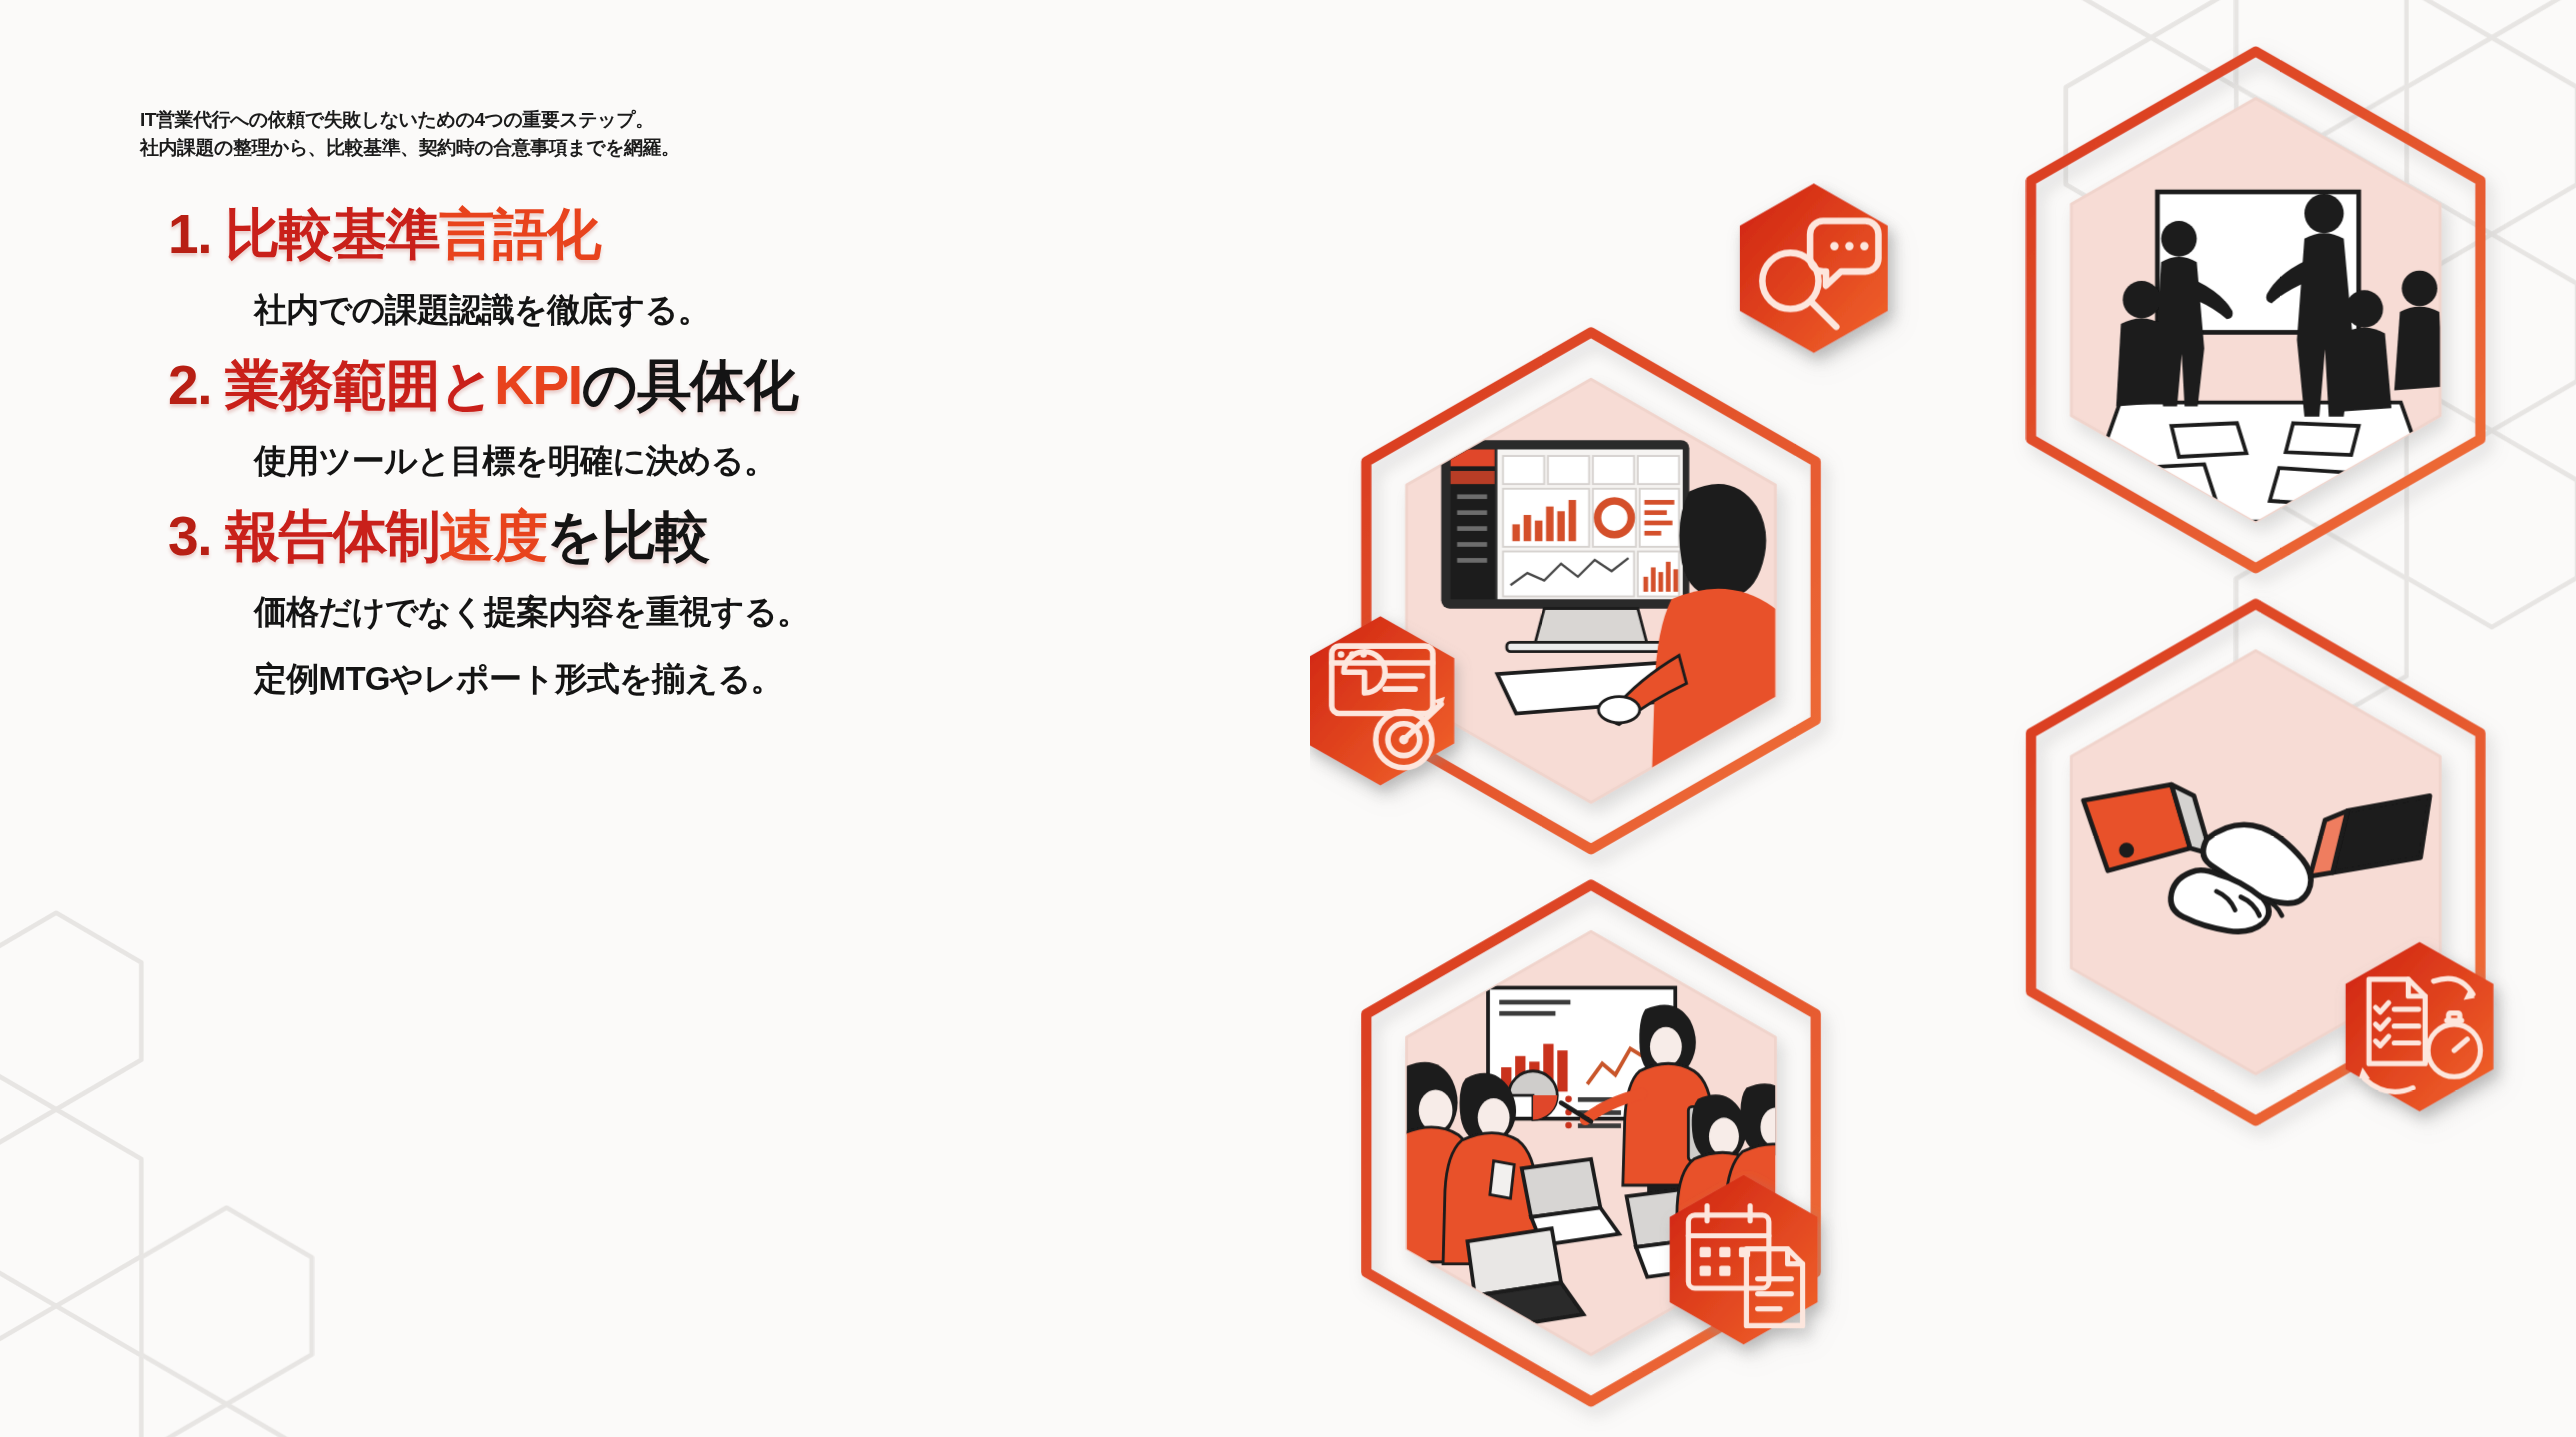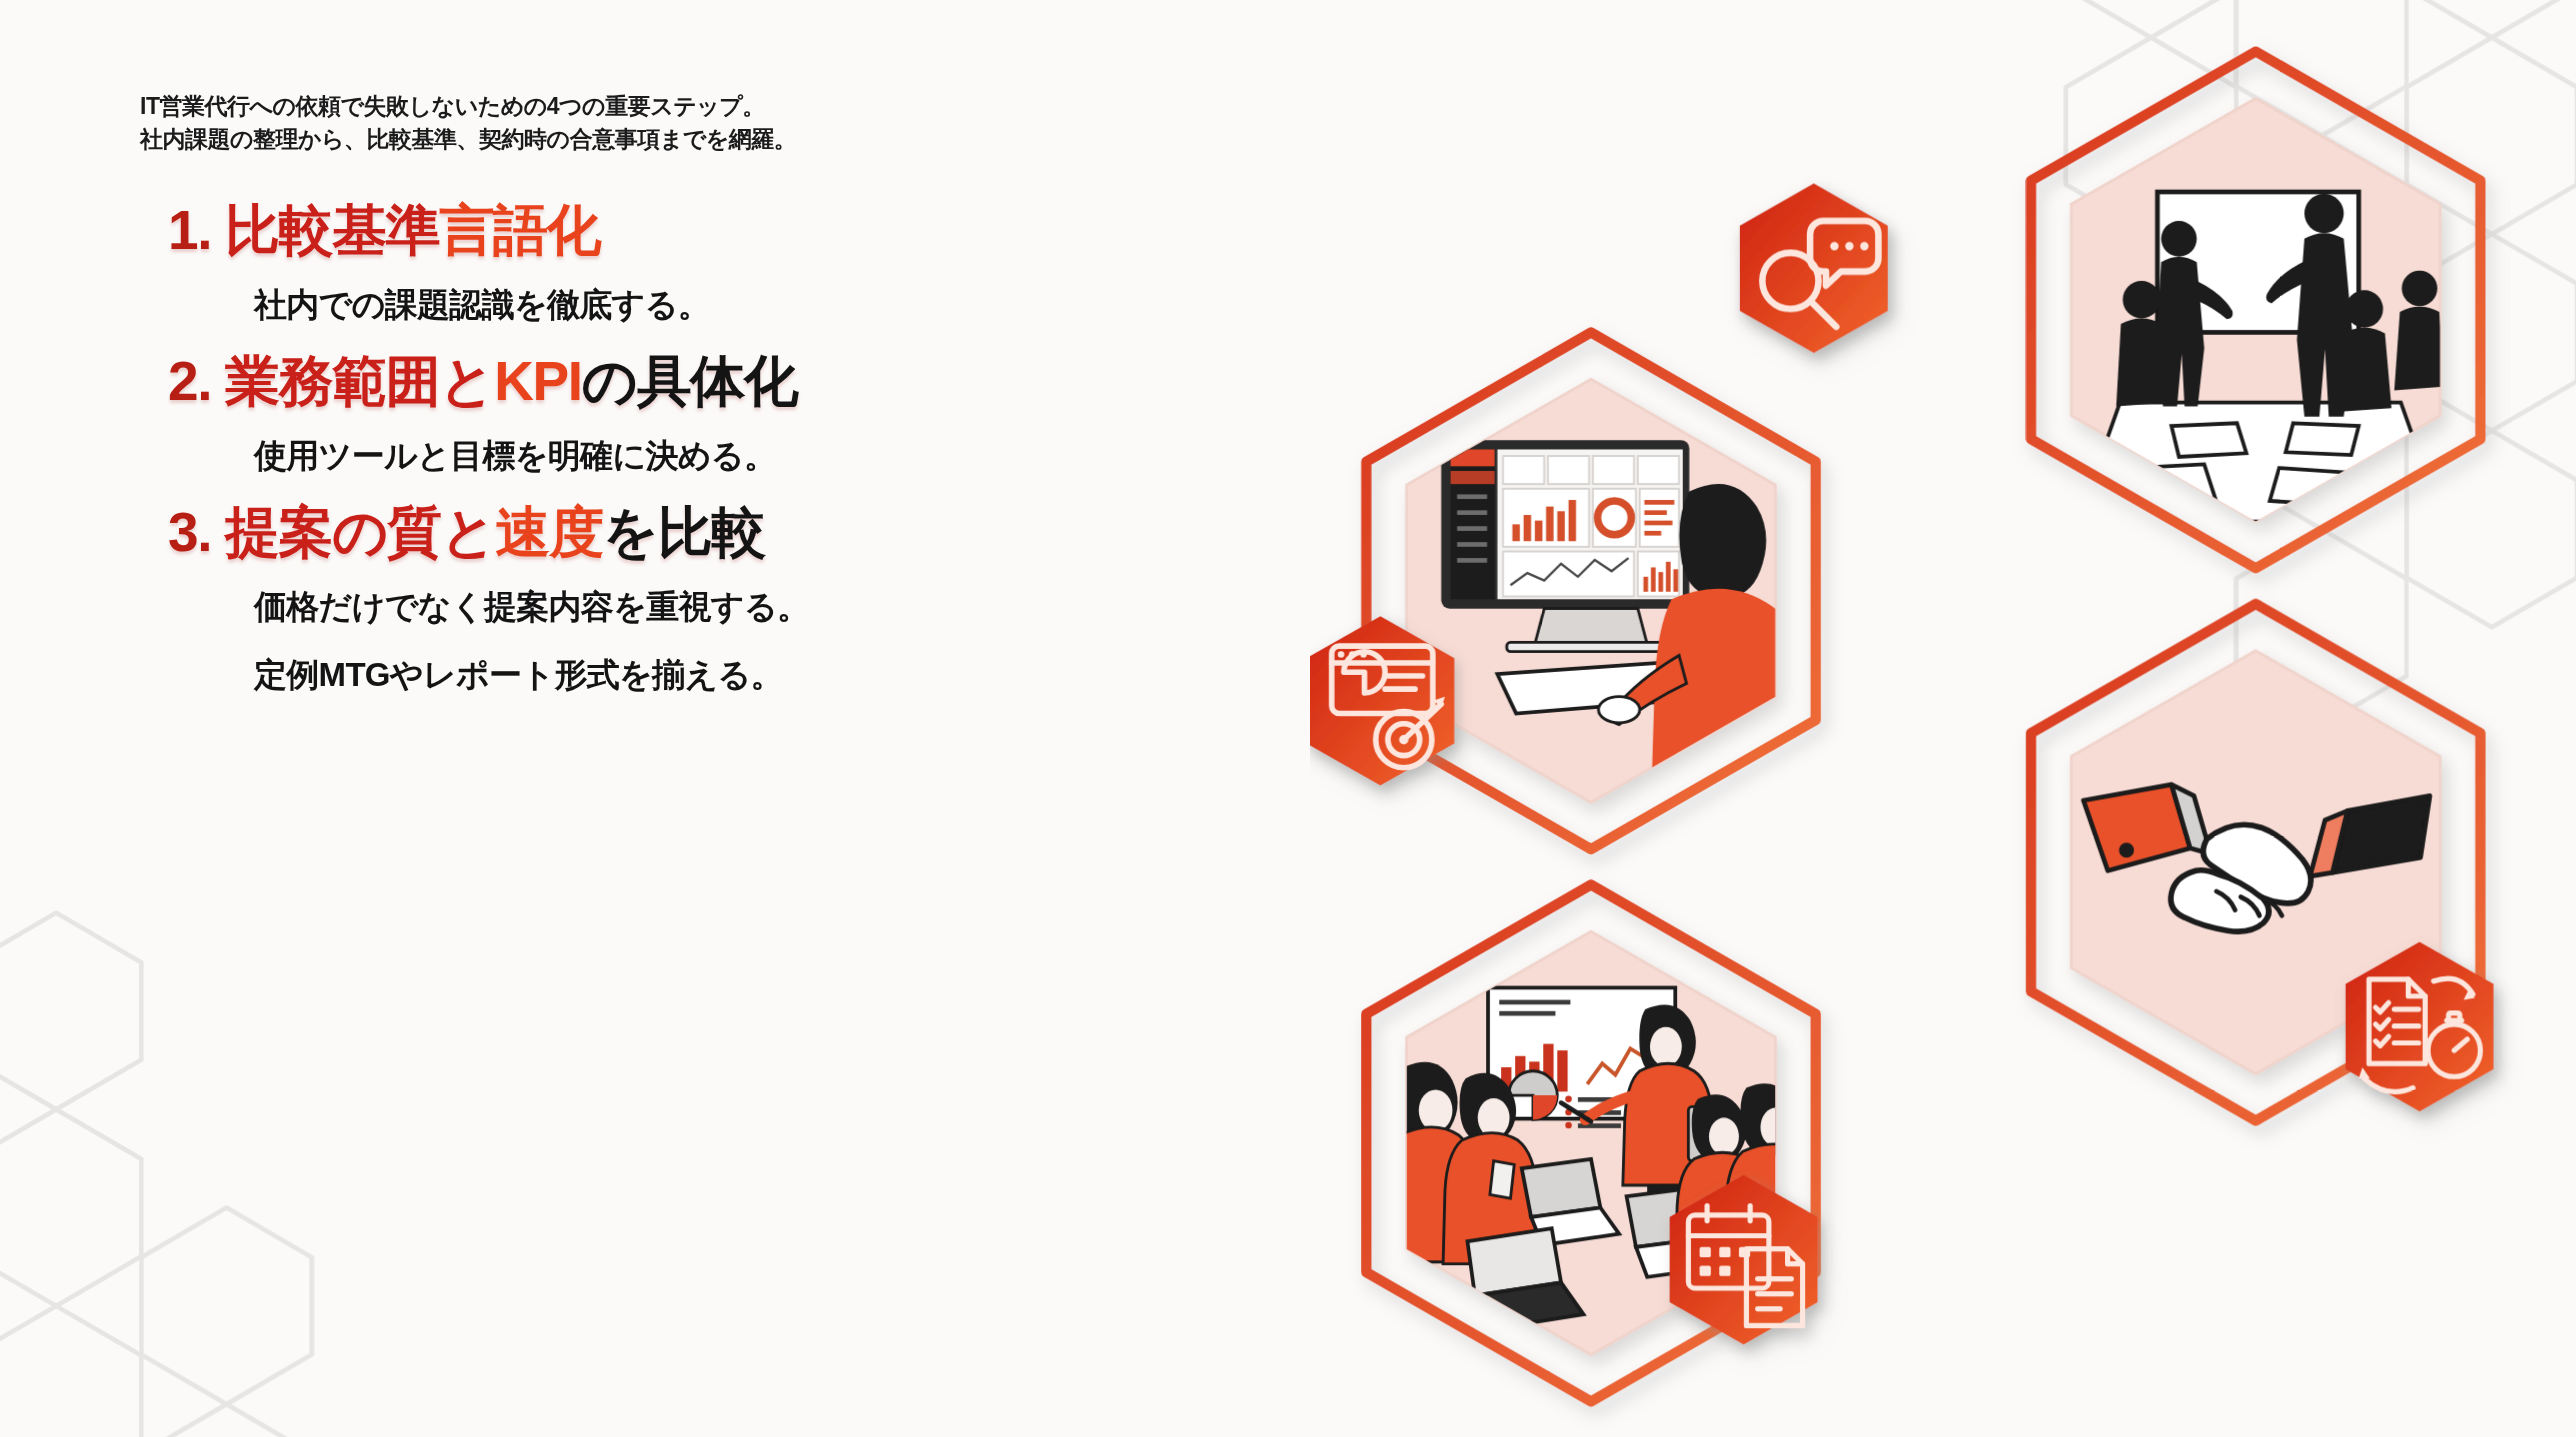--- a/index.html
+++ b/index.html
@@ -24,21 +24,21 @@
   }
   .title{
     font-size:79px; font-weight:bold; letter-spacing:-1.9px;
     white-space:nowrap; line-height:1.05;
     text-shadow:0 2.8px 4.7px rgba(180,30,20,.22);
   }
   .t-dark{ color:#b81f14; }
   .t-orange{ color:#e8431d; }
 
   .subtitle{
-    margin-top:24px; font-size:23px; font-weight:bold; color:#1b1b1b;
+    margin-top:40px; font-size:19px; font-weight:bold; color:#1b1b1b;
     line-height:1.45; letter-spacing:-0.5px; white-space:nowrap;
   }
 
   .steps{ margin-top:43px; }
   .step{ margin-bottom:22.5px; }
   .step-head{
     font-size:55px; font-weight:bold; white-space:nowrap;
     letter-spacing:-1.4px; line-height:1.12;
     text-shadow:0 2.8px 3.7px rgba(160,30,20,.20);
     padding-left:28px;
@@ -112,21 +112,21 @@
         <div class="step-head">
           <span class="s-num">2.</span>
           <span class="s-red">業務範囲と</span><span class="s-orange">KPI</span><span class="s-black">の具体化</span>
         </div>
         <div class="step-desc">使用ツールと目標を明確に決める。</div>
       </div>
 
       <div class="step">
         <div class="step-head">
           <span class="s-num">3.</span>
-          <span class="s-red">提案の質と</span><span class="s-orange">速度</span><span class="s-black">を比較</span>
+          <span class="s-red">報告体制</span><span class="s-orange">速度</span><span class="s-black">を比較</span>
         </div>
         <div class="step-desc">価格だけでなく提案内容を重視する。</div>
       </div>
 
       <div class="step">
         <div class="step-desc">定例MTGやレポート形式を揃える。</div>
       </div>
 
     </div>
   </div>

